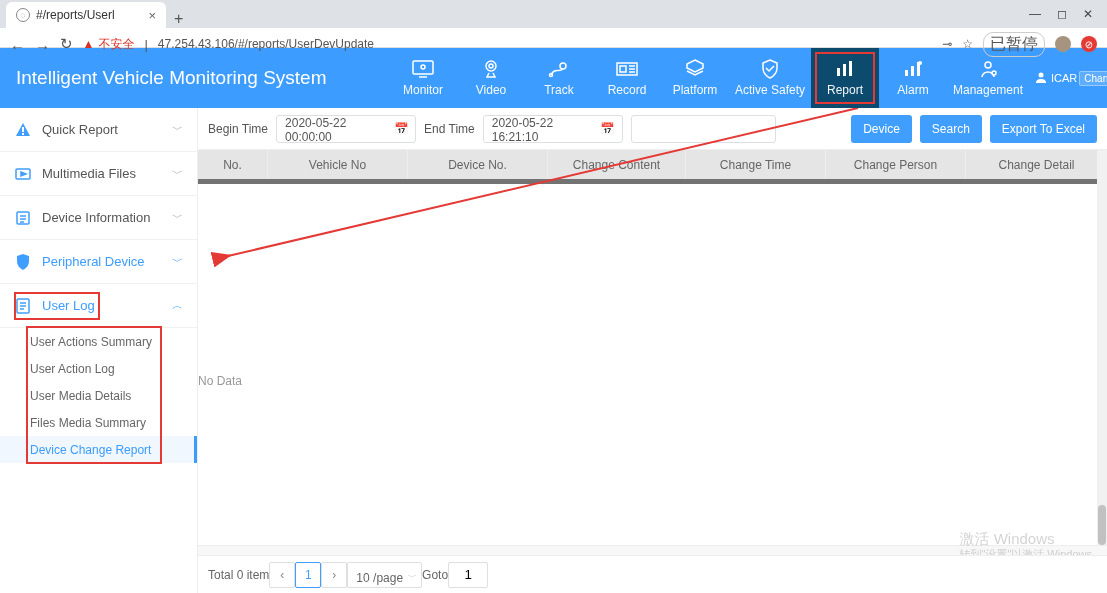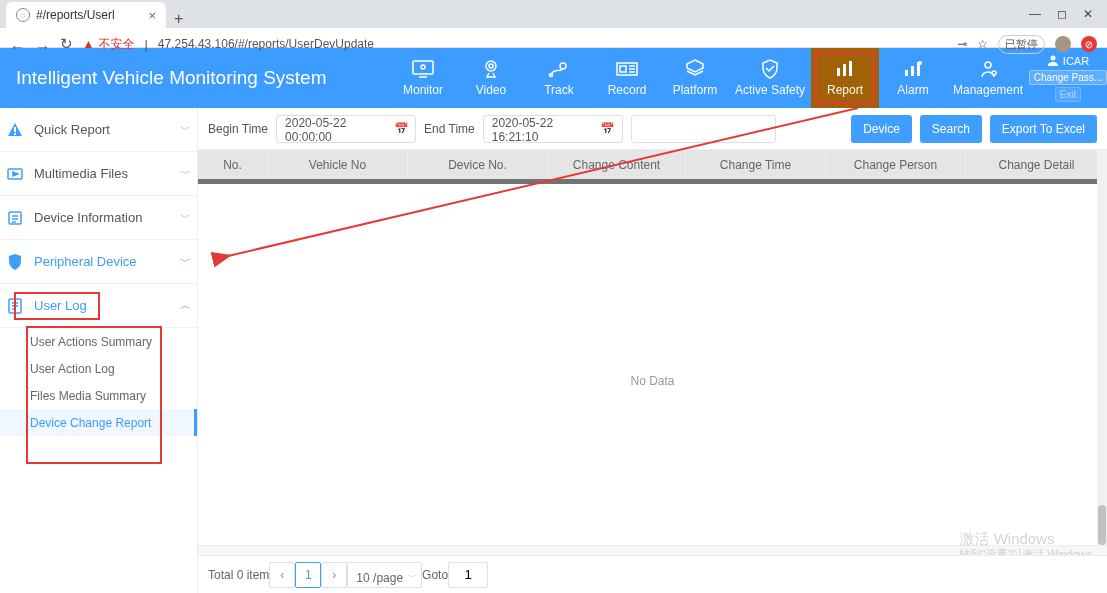--- a/index.html
+++ b/index.html
@@ -11,43 +11,43 @@
 .tab { display: flex; align-items: center; gap: 6px; background: #fff; height: 26px; padding: 0 10px; border-radius: 6px 6px 0 0; font-size: 12px; color: #333; min-width: 160px; }
 .tab-favicon { width: 14px; height: 14px; border-radius: 50%; border: 1px solid #888; display: flex; align-items: center; justify-content: center; font-size: 9px; color: #888; }
 .tab-close { margin-left: auto; font-size: 13px; color: #666; }
 .new-tab { padding: 0 8px; color: #555; font-size: 16px; }
 .win-ctrl { margin-left: auto; display: flex; gap: 16px; padding: 0 14px; color: #444; font-size: 12px; align-items: center; height: 100%; }
 .addr-bar { height: 32px; display: flex; align-items: center; gap: 10px; padding: 0 10px; font-size: 13px; color: #555; }
 .nav-btn { color: #555; font-size: 15px; }
 .insecure { color: #d93025; font-size: 12px; display: flex; align-items: center; gap: 4px; }
 .url { color: #555; font-size: 12px; }
 .addr-right { margin-left: auto; display: flex; gap: 10px; align-items: center; font-size: 12px; }
-.pill { border: 1px solid #ccc; border-radius: 10px; padding: 1px 6px; font-size: 11px; }
+.pill { border: 1px solid #ccc; border-radius: 10px; padding: 1px 6px; font-size: 16px; }
 .red-dot { width: 16px; height: 16px; border-radius: 50%; background: #e53935; color: #fff; font-size: 10px; display: flex; align-items: center; justify-content: center; }
 
 
 .app-header { height: 60px; background: #3c9cff; display: flex; align-items: center; color: #fff; }
 .app-title { font-size: 19px; font-weight: 500; padding-left: 16px; white-space: nowrap; }
 .nav-items { margin-left: auto; display: flex; height: 100%; }
 .nav-item { width: 68px; display: flex; flex-direction: column; align-items: center; justify-content: center; font-size: 12px; color: rgba(255,255,255,0.95); gap: 4px; position: relative; }
 .nav-item.wide { width: 82px; }
-.nav-item.active { background: #a16207; }
+.nav-item.active { background: #0c4a6e; }
 .nav-icon { width: 22px; height: 20px; display: flex; align-items: center; justify-content: center; }
 .nav-highlight { position: absolute; inset: 4px; border: 2px solid #e53935; pointer-events: none; }
-.user-panel { width: 78px; display: flex; flex-direction: column; align-items: center; justify-content: center; font-size: 11px; gap: 2px; padding: 4px 6px; }
+.user-panel { width: 78px; display: flex; align-items: center; justify-content: flex-start; font-size: 11px; gap: 2px; padding: 4px 6px; }
 .user-row { display: flex; align-items: center; gap: 4px; }
 .user-btn { background: rgba(255,255,255,0.18); border: 1px solid rgba(255,255,255,0.35); color: #fff; font-size: 10px; padding: 1px 4px; border-radius: 2px; white-space: nowrap; }
 .user-btn.exit { opacity: 0.6; }
 
 
 .app-body { display: flex; height: calc(593px - 48px - 60px); }
 
 
 .sidebar { width: 198px; border-right: 1px solid #eee; background: #fff; }
-.sb-item { height: 44px; display: flex; align-items: center; padding: 0 6px; gap: 10px; border-bottom: 1px solid #f1f1f1; font-size: 13px; color: #555; cursor: pointer; }
+.sb-item { height: 44px; display: flex; align-items: center; padding: 0 14px; gap: 10px; border-bottom: 1px solid #f1f1f1; font-size: 13px; color: #555; cursor: pointer; }
 .sb-item.blue { color: #3c9cff; }
 .sb-icon { width: 18px; height: 18px; display: flex; align-items: center; justify-content: center; }
 .sb-chevron { margin-left: auto; font-size: 11px; color: #aaa; }
 .sb-box { position: relative; }
 .sb-box .red-rect { position: absolute; border: 2px solid #e53935; pointer-events: none; }
 .sb-sub { height: 27px; display: flex; align-items: center; padding-left: 30px; font-size: 12px; color: #666; cursor: pointer; }
 .sb-sub.active { color: #3c9cff; background: #f0f7ff; border-right: 3px solid #3c9cff; }
 
 
 .main { flex: 1; display: flex; flex-direction: column; position: relative; }
@@ -63,21 +63,21 @@
 .tbl-head { display: flex; height: 34px; background: #e5e5e5; border-bottom: 5px solid #737373; }
 .th { display: flex; align-items: center; justify-content: center; font-size: 12px; color: #666; border-right: 1px solid #eee; }
 .th:last-child { border-right: none; }
 .c-no { width: 70px; }
 .c-veh { width: 140px; }
 .c-dev { width: 140px; }
 .c-cont { width: 138px; }
 .c-time { width: 140px; }
 .c-pers { width: 140px; }
 .c-det { flex: 1; }
-.no-data { text-align: center; color: #999; font-size: 12px; padding-top: 190px; }
+.no-data { color: #999; font-size: 12px; padding-top: 190px; }
 
 
 .pager { position: absolute; bottom: 0; left: 0; right: 0; height: 38px; border-top: 1px solid #eee; display: flex; align-items: center; padding: 0 10px; font-size: 12px; color: #666; background: #fff; }
 .pg-btn { width: 26px; height: 26px; border: 1px solid #dcdfe6; border-radius: 2px; display: flex; align-items: center; justify-content: center; color: #888; cursor: pointer; }
 .pg-btn.active { border-color: #409eff; color: #409eff; }
 .pg-sel { height: 26px; border: 1px solid #dcdfe6; border-radius: 2px; padding: 6px 18px 0 8px; display: flex; align-items: center; position: relative; }
 .pg-sel::after { content: "﹀"; position: absolute; right: 4px; font-size: 9px; color: #aaa; }
 .pg-inp { width: 40px; height: 26px; border: 1px solid #dcdfe6; border-radius: 2px; text-align: center; }
 
 
@@ -287,20 +287,21 @@
               <path d="M5 5h6M5 8h6M5 11h4"></path>
             </svg>
           </span>
         <span>User Log</span>
         <span class="sb-chevron" style="color:#409eff">︿</span>
         <div class="red-rect" style="left:14px; top:8px; width:86px; height:28px;"></div>
       </div>
       <div style="position:relative;">
         <div class="sb-sub">User Actions Summary</div>
         <div class="sb-sub">User Action Log</div>
+        <div class="sb-sub">User Media Details</div>
         <div class="sb-sub">Files Media Summary</div>
         <div class="sb-sub active">Device Change Report</div>
         <div class="red-rect" style="position:absolute; left:26px; top:-2px; width:136px; height:138px; border:2px solid #e53935; pointer-events:none;"></div>
       </div>
     </div>
   </div>
 
   <div class="main">
     <div class="toolbar">
       <span class="lbl">Begin Time</span>

